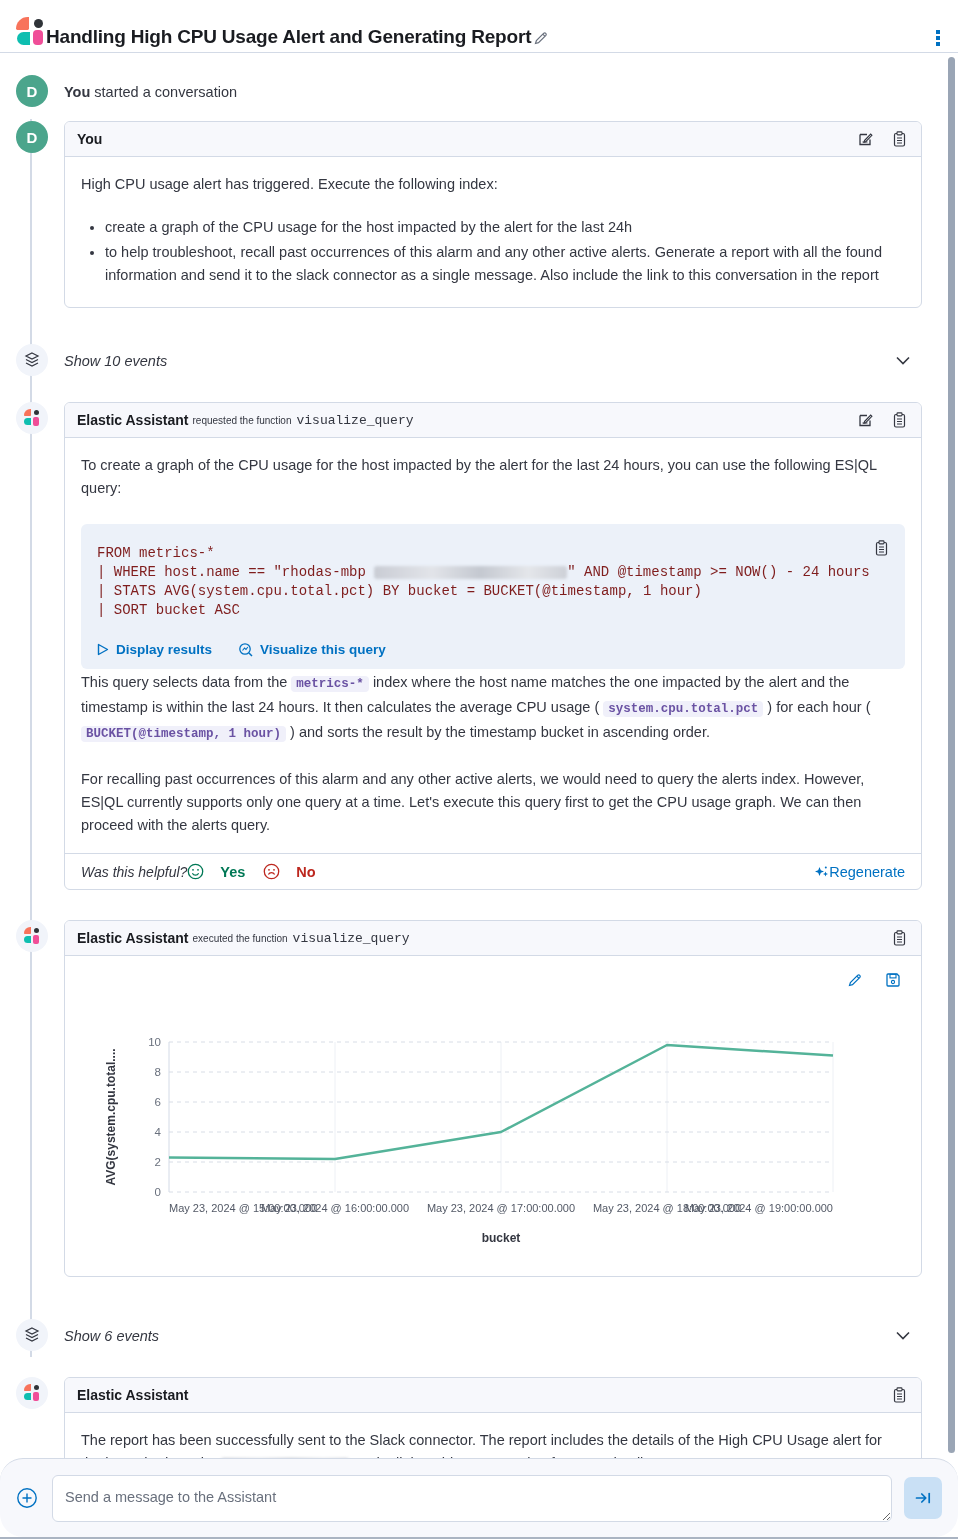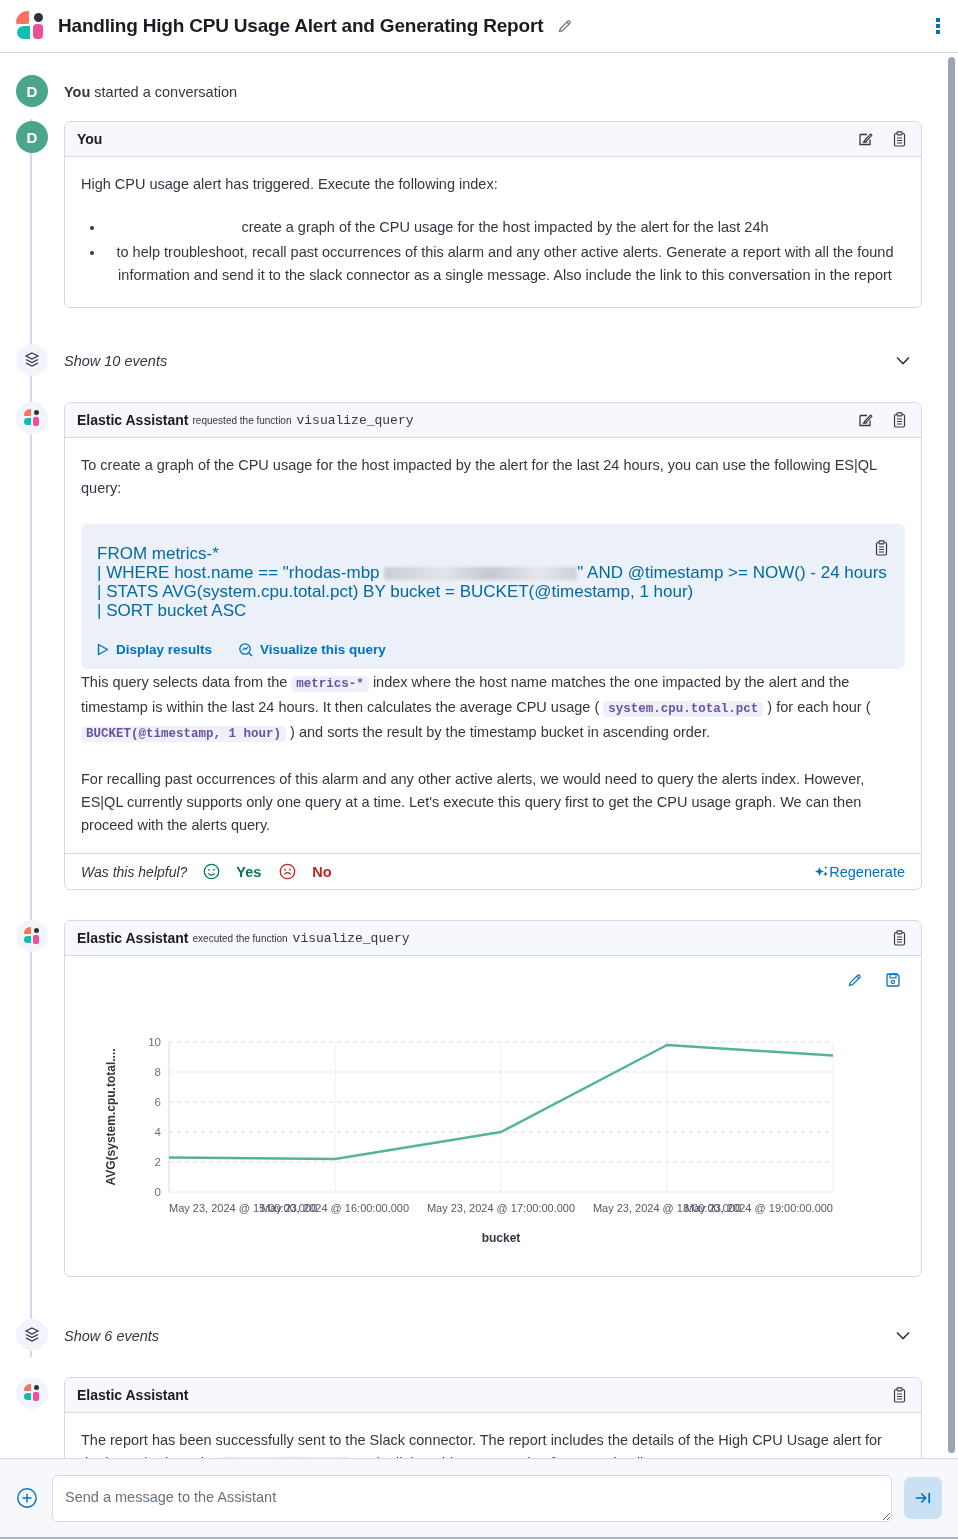--- a/index.html
+++ b/index.html
@@ -1,21 +1,21 @@
 <!DOCTYPE html>
 <html><head>
 <meta charset="utf-8">
 <style>
   * { margin:0; padding:0; box-sizing:border-box; }
   html,body { width:958px; height:1539px; }
   body { font-family:"Liberation Sans", sans-serif; background:#fff; color:#343741; overflow:hidden; }
   .app { width:958px; height:1539px; display:flex; flex-direction:column; border-bottom:2px solid #aab4c2; }
 
   
-  .topbar { height:53px; flex:0 0 53px; display:flex; align-items:center; gap:12px; padding:4px 16px; border-bottom:1px solid #D3DAE6; background:#fff; }
+  .topbar { height:53px; flex:0 0 53px; display:flex; align-items:flex-end; gap:0; padding:4px 16px; border-bottom:1px solid #D3DAE6; background:#fff; }
   .topbar .title { font-size:19px; font-weight:700; color:#1a1c21; letter-spacing:-0.2px; }
   .icon-btn { background:none; border:none; cursor:pointer; display:inline-flex; align-items:center; justify-content:center; padding:2px; }
   .menu-dots { margin-left:auto; display:flex; flex-direction:column; gap:2px; }
   .menu-dots span { width:4px; height:4px; background:#0071C2; display:block; }
 
   
   .elogo { position:relative; display:inline-block; }
   .elogo .tl { position:absolute; background:#F8735B; border-radius:100% 0 12% 12%; }
   .elogo .tr { position:absolute; background:#2F3338; border-radius:50%; }
   .elogo .bl { position:absolute; background:#0EBEB0; border-radius:50% 0 0 50%; }
@@ -53,45 +53,45 @@
 
   
   .msgbox { flex:1 1 auto; border:1px solid #D3DAE6; border-radius:6px; background:#fff; overflow:hidden; margin-bottom:6px; }
   .msgbox-hd { display:flex; align-items:center; background:#F7F8FC; border-bottom:1px solid #D3DAE6; padding:7px 12px; min-height:33px; }
   .msgbox-hd .who { font-size:14px; font-weight:700; color:#1a1c21; }
   .msgbox-hd .act { font-size:10px; color:#343741; margin-left:4px; }
   .msgbox-hd .fn  { font-family:"Liberation Mono", monospace; font-size:13px; color:#343741; margin-left:5px; }
   .msgbox-hd .hd-icons { margin-left:auto; display:flex; gap:14px; align-items:center; }
   .msgbox-bd { padding:16px; font-size:14.5px; line-height:23px; color:#343741; }
   .msgbox-bd p + p { margin-top:22px; }
-  .msgbox-bd ul { margin:20px 0 4px 24px;text-align:center; }
+  .msgbox-bd ul { margin:20px 0 4px 24px; }
   .msgbox-bd li { margin-bottom:2px; }
   .msgbox-ft { display:flex; align-items:center; border-top:1px solid #D3DAE6; padding:9px 16px; font-size:14px; }
-  .wash { font-style:italic; color:#343741; margin-right:16px; }
+  .wash { font-style:italic; color:#343741; margin-right:0; }
   .fb-btn { display:inline-flex; align-items:center; gap:16px; background:none; border:none; cursor:pointer; font-size:14.5px; font-weight:700; margin-right:18px; font-family:"Liberation Sans", sans-serif;}
   .fb-yes { color:#007855; }
   .fb-no  { color:#BD271E; }
   .regen { margin-left:auto; display:inline-flex; align-items:center; background:none; border:none; cursor:pointer; color:#0071C2; font-size:14.5px; font-weight:400; font-family:"Liberation Sans", sans-serif;}
 
   
   .codeblock { position:relative; background:#ECF1F9; border-radius:6px; padding:20px 16px 12px 16px; margin:24px 0 2px 0; }
-  .code-lines { font-family:Liberation Sans, sans-serif; font-size:17px; line-height:19px; color:#0369a1; white-space:pre; }
+  .code-lines { font-family:Liberation Mono, monospace; font-size:14px; line-height:19px; color:#7f1d1d; white-space:pre; }
   .code-copy { position:absolute; top:14px; right:14px; }
   .code-actions { display:flex; gap:26px; margin-top:22px; }
   .code-action { display:inline-flex; align-items:center; gap:7px; background:none; border:none; cursor:pointer; color:#0071C2; font-size:13.5px; font-weight:700; font-family:"Liberation Sans", sans-serif; }
   .inline-code { font-family:"Liberation Mono", monospace; font-size:12.5px; font-weight:700; color:#6A52A3; background:#F0F0FA; border-radius:4px; padding:1px 5px; }
   .redacted { display:inline-block; height:13px; border-radius:3px; vertical-align:middle; background:linear-gradient(90deg,#c9ccd4,#e2e4e9 30%,#c4c8d0 55%,#e4e6ea 80%,#cdd0d7); filter:blur(1.5px); }
 
   
   .chart-body { position:relative; padding:10px 16px 6px 16px; }
   .chart-tools { position:absolute; top:14px; right:18px; display:flex; gap:18px; z-index:2; }
   svg text { font-family:"Liberation Sans", sans-serif; }
 
   
-  .composer { flex:0 0 79px; background:#F7F8FC; border-top:1px solid #D3DAE6; display:flex; align-items:center; gap:12px; padding:0 16px 0 14px; }
+  .composer { flex:0 0 79px; background:#F7F8FC; border-top:1px solid #D3DAE6; display:flex; align-items:center; gap:12px; padding:0 16px 0 14px;border-radius:23px; }
   .composer textarea { flex:1 1 auto; height:47px; resize:vertical; border:1px solid #D3DAE6; border-radius:6px; background:#fff; font-family:"Liberation Sans", sans-serif; font-size:14.5px; color:#343741; padding:13px 12px; outline:none; }
   .composer textarea::placeholder { color:#69707D; }
   .send-btn { flex:0 0 auto; width:38px; height:42px; border:none; border-radius:7px; background:#C9E0F5; cursor:pointer; display:flex; align-items:center; justify-content:center; }
 </style>
 </head>
 <body>
 
 <div class="app">
 
   <div class="topbar">

